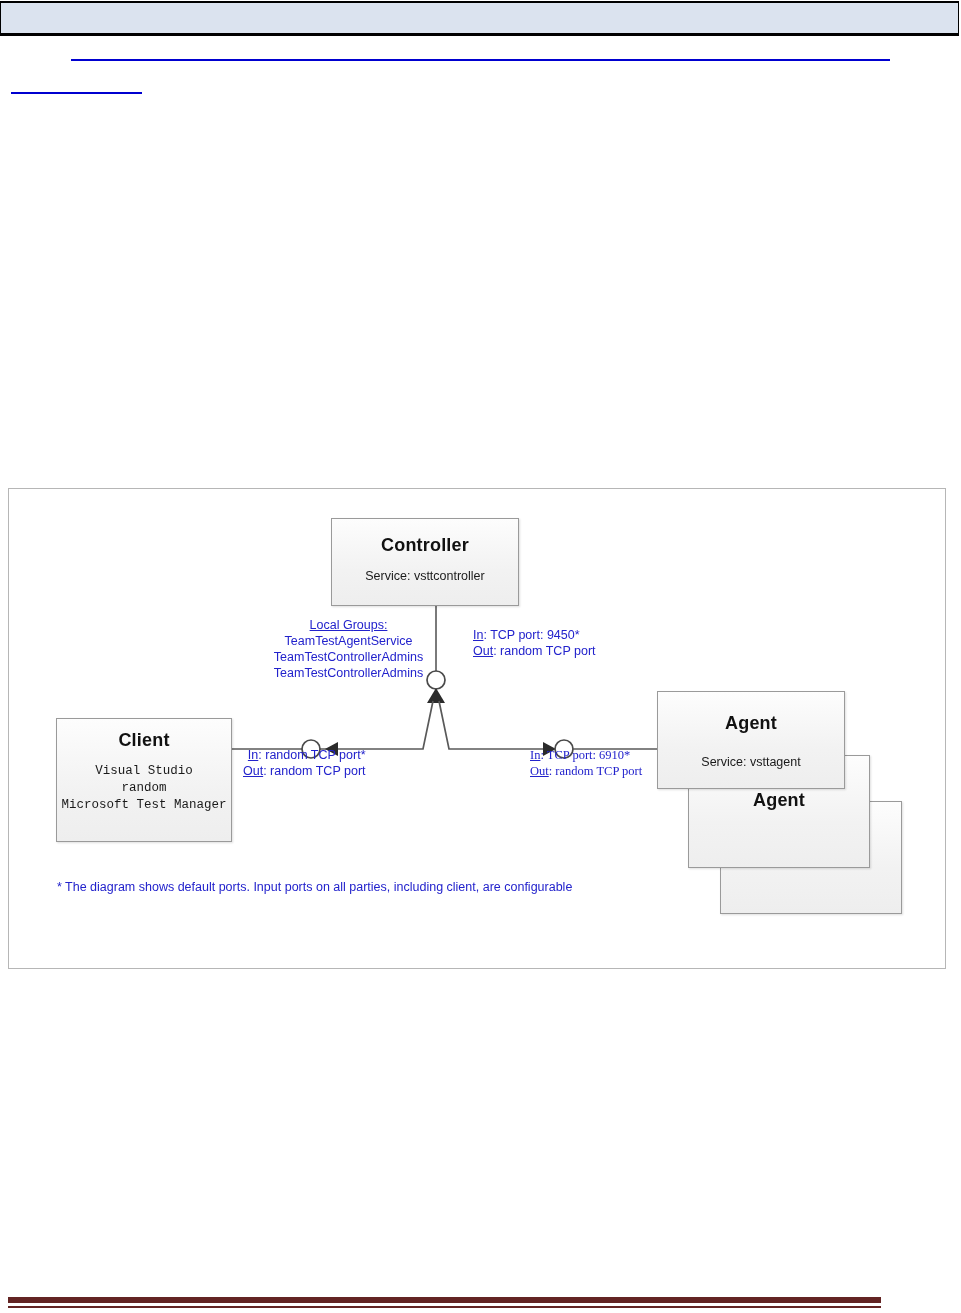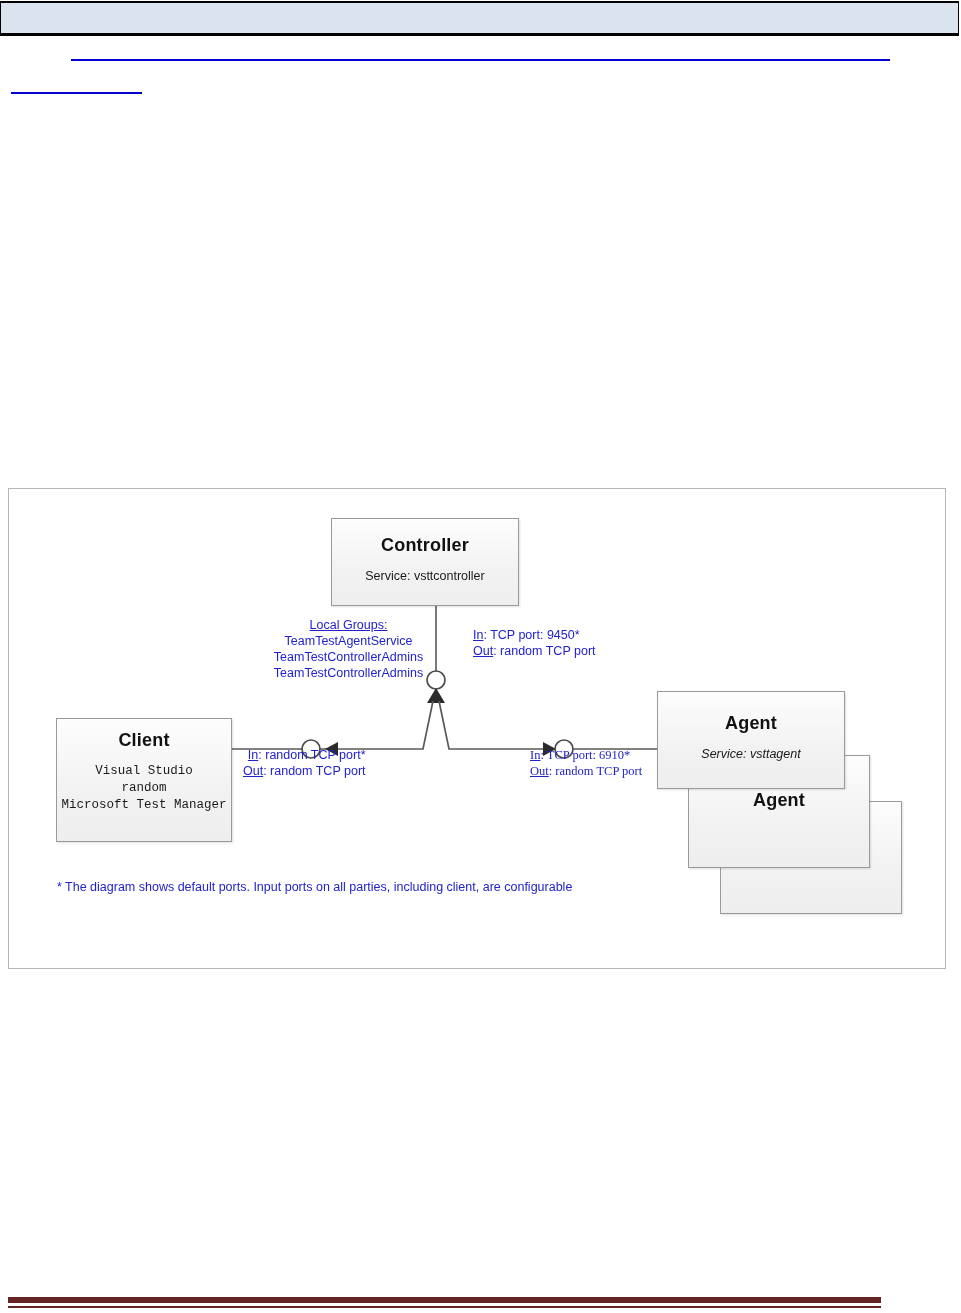--- a/index.html
+++ b/index.html
@@ -139,21 +139,21 @@
   #node-agent-mid .node-title { margin-top: 34px; }
 
   #node-agent-front {
     left: 648px;
     top: 202px;
     width: 188px;
     height: 98px;
     z-index: 5;
   }
   #node-agent-front .node-title { margin-top: 21px; }
-  #node-agent-front .node-sub { margin-top: 12px; font-style: italic; }
+  #node-agent-front .node-sub { margin-top: 20px; }
 
   
   .annotation {
     position: absolute;
     color: #2222cc;
     font-size: 12.5px;
     line-height: 16px;
     white-space: nowrap;
   }
   .annotation .u { text-decoration: underline; }

